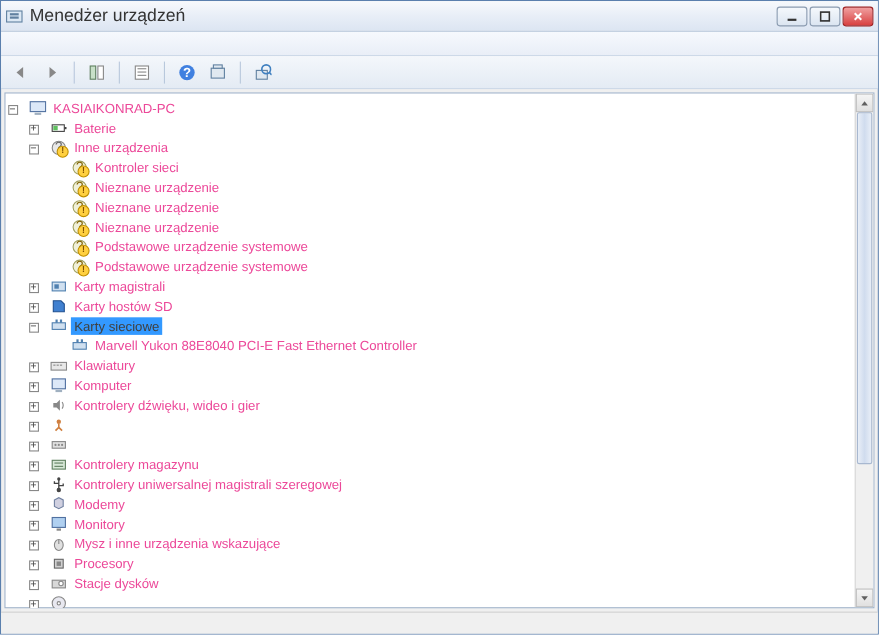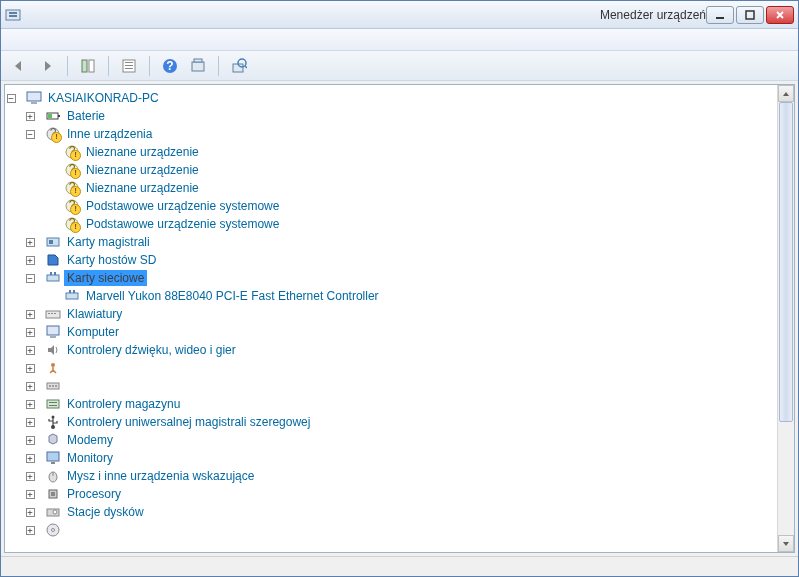--- a/index.html
+++ b/index.html
@@ -2,21 +2,21 @@
 <html><head>
 <meta charset="utf-8">
 <style>
 * { margin: 0; padding: 0; box-sizing: border-box; font-family: "Segoe UI", Tahoma, sans-serif; font-size: 12px; }
 body { background: #fff; width: 799px; height: 577px; overflow: hidden; }
 
 .window { width: 799px; height: 577px; border: 1px solid #5a7fad; background: #f0f0f0; display: flex; flex-direction: column; }
 
 .titlebar { height: 28px; background: linear-gradient(to bottom, #f7f9fc 0%, #e8eef7 50%, #dce5f2 100%); display: flex; align-items: center; padding: 0 4px; border-bottom: 1px solid #b8c8dc; }
 .titlebar-icon { width: 16px; height: 16px; margin-right: 6px; }
-.titlebar-text { flex: 1; color: #333; font-size: 12px; text-align: right; }
+.titlebar-text { flex: 1; color: #333; font-size: 16px; }
 .winbtns { display: flex; gap: 2px; }
 .winbtn { width: 28px; height: 18px; border: 1px solid #8a9bb0; border-radius: 3px; background: linear-gradient(to bottom,#f5f8fc,#dbe5f1); display: flex; align-items: center; justify-content: center; cursor: pointer; }
 .winbtn.close { background: linear-gradient(to bottom,#f0a0a0,#d84040); border-color: #a02020; }
 .winbtn svg { display:block; }
 
 .menubar { height: 22px; background: linear-gradient(to bottom,#f6f9fd,#e9eef7); display: flex; align-items: stretch; border-bottom: 1px solid #cdd9e8; padding-left: 4px; }
 .menuitem { padding: 0 10px; display: flex; align-items: center; color: #222; cursor: default; margin-top: 44px; }
 
 .toolbar { height: 30px; background: linear-gradient(to bottom,#f4f7fb,#e4ebf4); display: flex; align-items: center; padding: 0 6px; gap: 4px; border-bottom: 1px solid #cdd9e8; }
 .tbtn { width: 24px; height: 24px; display: flex; align-items: center; justify-content: center; border-radius: 2px; cursor: pointer; }
@@ -26,21 +26,21 @@
 .tree { flex: 1; overflow-y: auto; padding: 4px 0; }
 .scrollbar { width: 17px; background: #f0f0f0; border-left: 1px solid #d8d8d8; position: relative; }
 .sbbtn { height: 17px; background: linear-gradient(to bottom,#f5f5f5,#e0e0e0); border: 1px solid #c0c0c0; display:flex;align-items:center;justify-content:center; }
 .sbthumb { position: absolute; top: 17px; left: 1px; right: 1px; height: 320px; background: linear-gradient(to right,#e8eef7,#d0dcee,#e8eef7); border: 1px solid #a8b8d0; border-radius: 2px; }
 
 .node { display: flex; align-items: center; height: 18px; white-space: nowrap; user-select: none; }
 .indent { display: inline-block; width: 19px; height: 18px; position: relative; }
 .expander { width: 12px; height: 12px; cursor: pointer; display:inline-flex;align-items:center;justify-content:center; position:relative; top:1px; }
 .expander-box { width:9px;height:9px;border:1px solid #888;background:#fff;font-size:9px;line-height:7px;text-align:center;color:#444;font-family:monospace; }
 .nicon { width: 16px; height: 16px; margin: 0 3px 0 2px; display: inline-flex; align-items:center; justify-content:center; }
-.nlabel { padding: 1px 3px; color: #0369a1; }
+.nlabel { padding: 1px 3px; color: #ec4899; }
 .nlabel.selected { background: #3399ff; color: #404040; }
 .warning-overlay { position: relative; }
 .warning-overlay::after { content: "!"; position: absolute; right: -1px; bottom: -1px; width: 9px; height: 9px; background: #ffd040; border: 1px solid #c09000; border-radius: 50%; font-size: 8px; line-height: 8px; text-align: center; color: #805000; font-weight: bold; }
 
 .statusbar { height: 20px; background: #f0f0f0; border-top: 1px solid #d0d0d0; }
 </style>
 </head>
 <body>
 
 <div class="window">
@@ -178,20 +178,32 @@
       <div class="node">
         <span class="indent"></span>
           <span class="indent"></span>
           <span class="indent"></span>
         <span class="nicon warning-overlay">
             <svg width="16" height="16">
               <circle cx="8" cy="8" r="6" fill="#f0f0d8" stroke="#a0a060"></circle>
               <text x="8" y="11" text-anchor="middle" font-size="9" fill="#806000">?</text>
             </svg>
           </span>
+        <span class="nlabel">Kontroler sieci</span>
+      </div>
+      <div class="node">
+        <span class="indent"></span>
+          <span class="indent"></span>
+          <span class="indent"></span>
+        <span class="nicon warning-overlay">
+            <svg width="16" height="16">
+              <circle cx="8" cy="8" r="6" fill="#f0f0d8" stroke="#a0a060"></circle>
+              <text x="8" y="11" text-anchor="middle" font-size="9" fill="#806000">?</text>
+            </svg>
+          </span>
         <span class="nlabel">Nieznane urządzenie</span>
       </div>
       <div class="node">
         <span class="indent"></span>
           <span class="indent"></span>
           <span class="indent"></span>
         <span class="nicon warning-overlay">
             <svg width="16" height="16">
               <circle cx="8" cy="8" r="6" fill="#f0f0d8" stroke="#a0a060"></circle>
               <text x="8" y="11" text-anchor="middle" font-size="9" fill="#806000">?</text>

